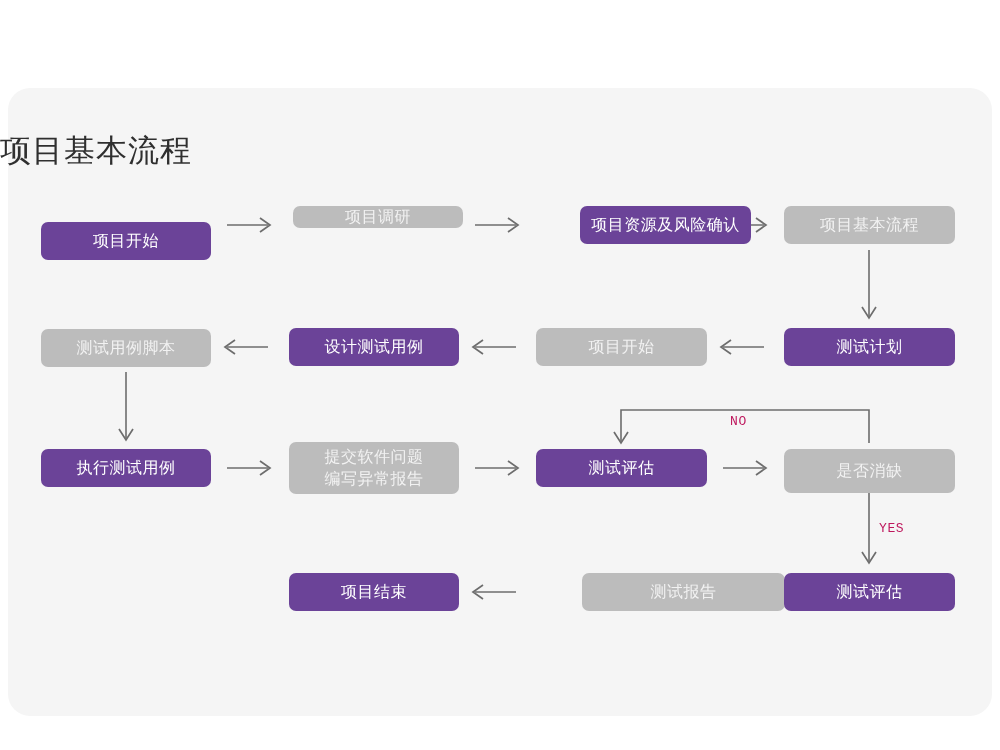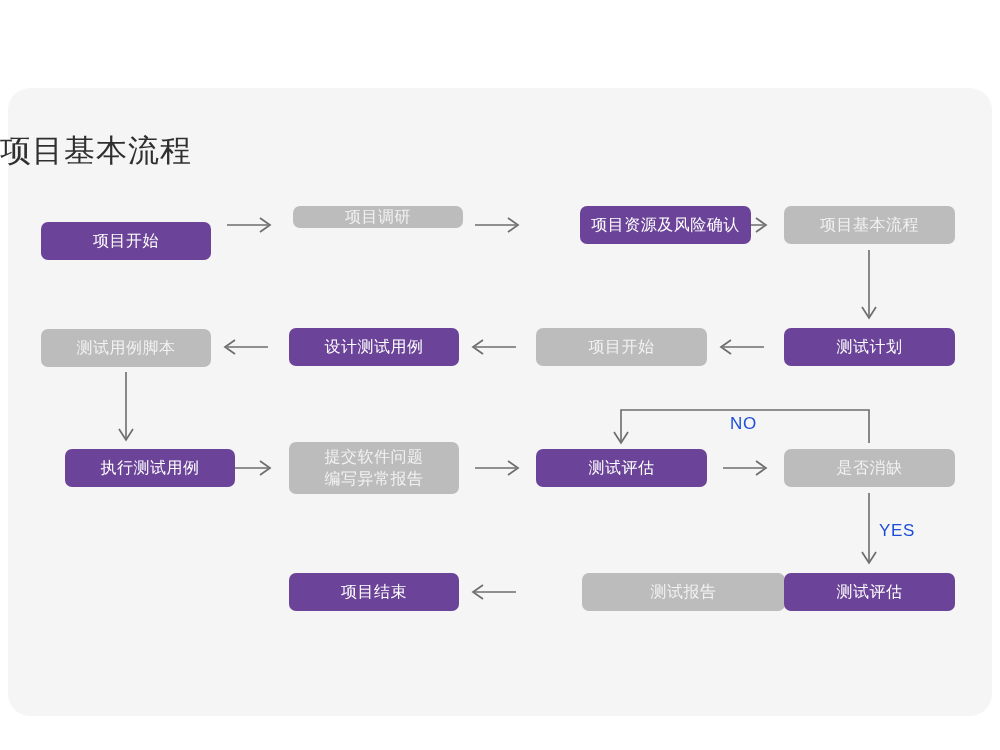--- a/index.html
+++ b/index.html
@@ -54,24 +54,24 @@
   .node.purple {
     background: #6b4398;
     color: #ffffff;
   }
   .node.gray {
     background: #bcbcbc;
     color: #f2f2f2;
   }
   .edge-label {
     position: absolute;
-    font-size: 17px;
-    color: #1d4ed8;
+    font-size: 13px;
+    color: #be185d;
     letter-spacing: 0.6px;
-    font-family: Liberation Sans, sans-serif;
+    font-family: Liberation Mono, monospace;
   }
   svg.links {
     position: absolute;
     left: 0;
     top: 0;
     width: 1000px;
     height: 750px;
     pointer-events: none;
   }
   svg.links path, svg.links line {
@@ -174,28 +174,28 @@
   <div class="node gray" style="left:784px; top:206px; width:171px; height:38px;">项目基本流程</div>
 
   <div class="node gray" style="left:41px; top:329px; width:170px; height:38px;">测试用例脚本</div>
 
   <div class="node purple" style="left:289px; top:328px; width:170px; height:38px;">设计测试用例</div>
 
   <div class="node gray" style="left:536px; top:328px; width:171px; height:38px;">项目开始</div>
 
   <div class="node purple" style="left:784px; top:328px; width:171px; height:38px;">测试计划</div>
 
-  <div class="node purple" style="left:41px; top:449px; width:170px; height:38px;margin-left:24px;">执行测试用例</div>
+  <div class="node purple" style="left:41px; top:449px; width:170px; height:38px;">执行测试用例</div>
 
   <div class="node gray" style="left:289px; top:442px; width:170px; height:52px;">提交软件问题
 编写异常报告</div>
 
   <div class="node purple" style="left:536px; top:449px; width:171px; height:38px;">测试评估</div>
 
-  <div class="node gray" style="left:784px; top:449px; width:171px; height:38px;">是否消缺</div>
+  <div class="node gray" style="left:784px; top:449px; width:171px; height:44px;">是否消缺</div>
 
   <div class="node purple" style="left:289px; top:573px; width:170px; height:38px;">项目结束</div>
 
   <div class="node gray" style="left:536px; top:573px; width:203px; height:38px;margin-left:46px;">测试报告</div>
 
   <div class="node purple" style="left:784px; top:573px; width:171px; height:38px;">测试评估</div>
 
   <div class="edge-label" style="left:730px; top:414px;">NO</div>
 
   <div class="edge-label" style="left:879px; top:521px;">YES</div>

